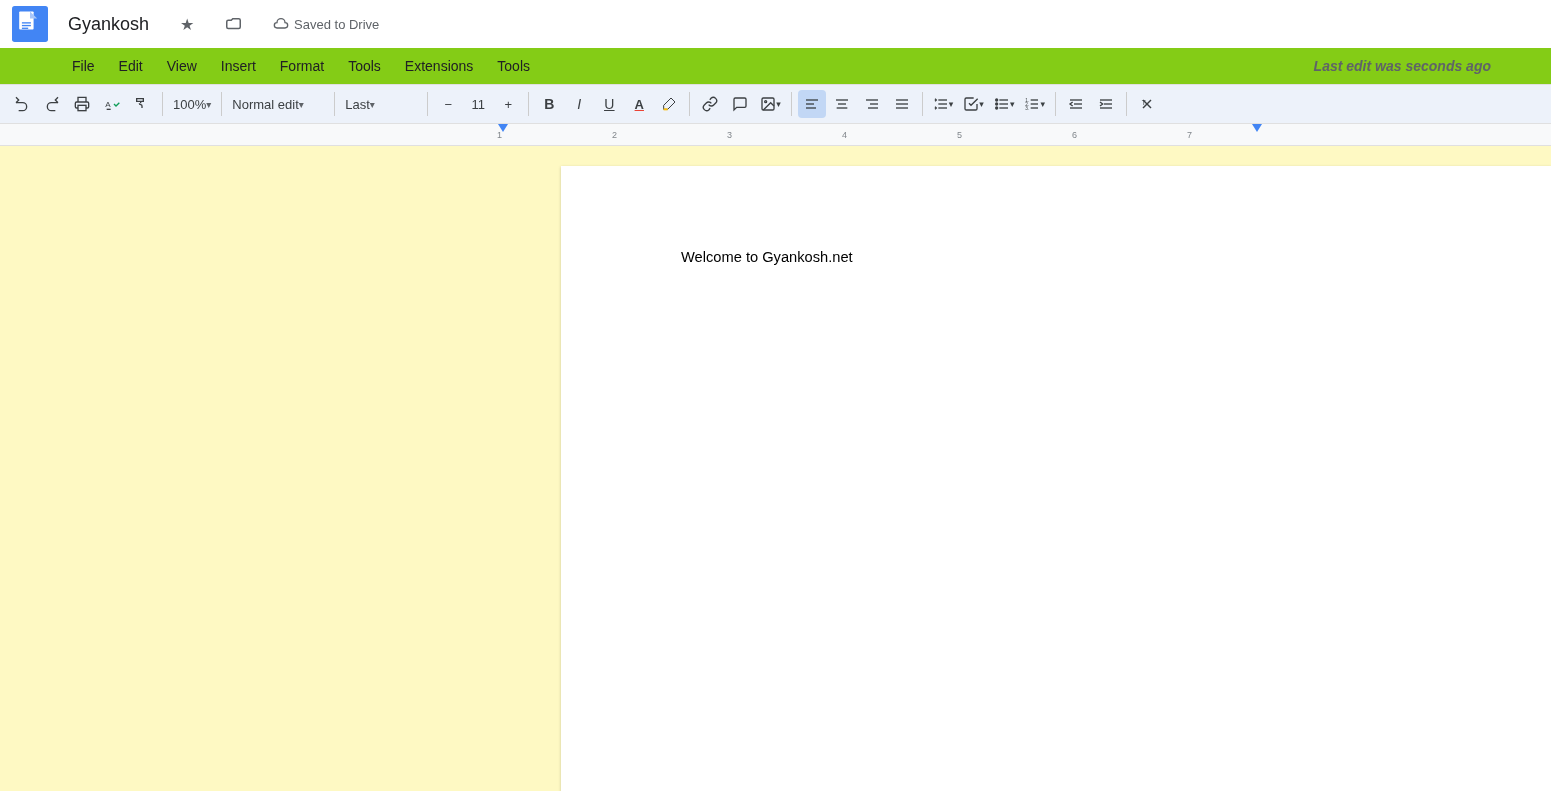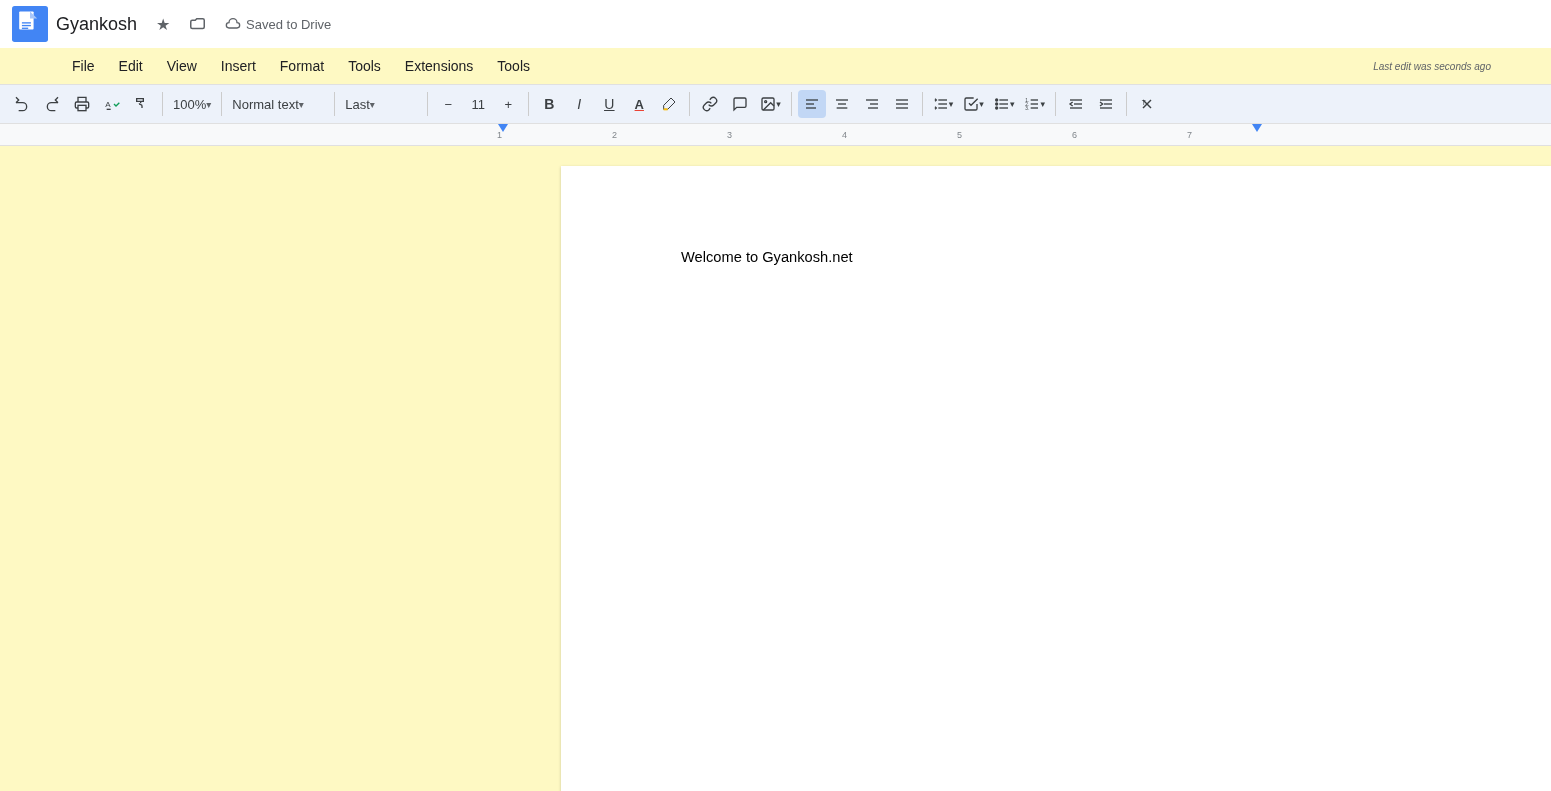--- a/index.html
+++ b/index.html
@@ -5,21 +5,21 @@
     * { box-sizing: border-box; margin: 0; padding: 0; }
     body { font-family: Arial, sans-serif; background: #f0f0f0; height: 791px; overflow: hidden; }
 
     
     #title-bar {
       display: flex;
       align-items: center;
       height: 48px;
       background: #fff;
       padding: 0 12px;
-      gap: 8px;
+      gap: 20px;
     }
     #doc-icon {
       width: 36px;
       height: 36px;
       flex-shrink: 0;
     }
     #doc-title {
       font-size: 18px;
       color: #202124;
       font-weight: 500;
@@ -46,37 +46,38 @@
       font-size: 13px;
       margin-left: 4px;
       justify-content: flex-end;
     }
 
     
     #menu-bar {
       display: flex;
       align-items: center;
       height: 36px;
-      background: #fef9c3;
+      background: #84cc16;
       padding: 0 60px 0 60px;
       gap: 0;
     }
     .menu-item {
       padding: 4px 12px;
       font-size: 14px;
       color: #202124;
       cursor: pointer;
       border-radius: 4px;
       white-space: nowrap;
     }
     #last-edit {
       margin-left: auto;
-      font-size: 10px;
+      font-size: 14px;
       color: #5f6368;
       font-style: italic;
+      font-weight: bold;
     }
 
     
     #toolbar {
       display: flex;
       align-items: center;
       height: 40px;
       background: #edf2fa;
       padding: 0 8px;
       gap: 2px;
@@ -291,21 +292,21 @@
   <div class="tb-divider"></div>
 
   <button class="tb-select">
     <span>100%</span>
     <span class="arrow">▾</span>
   </button>
 
   <div class="tb-divider"></div>
 
   <button class="tb-select" style="min-width:100px;">
-    <span>Normal text</span>
+    <span>Normal edit</span>
     <span class="arrow">▾</span>
   </button>
 
   <div class="tb-divider"></div>
 
   <button class="tb-select" style="min-width:80px;">
     <span>Last</span>
     <span class="arrow">▾</span>
   </button>
 

